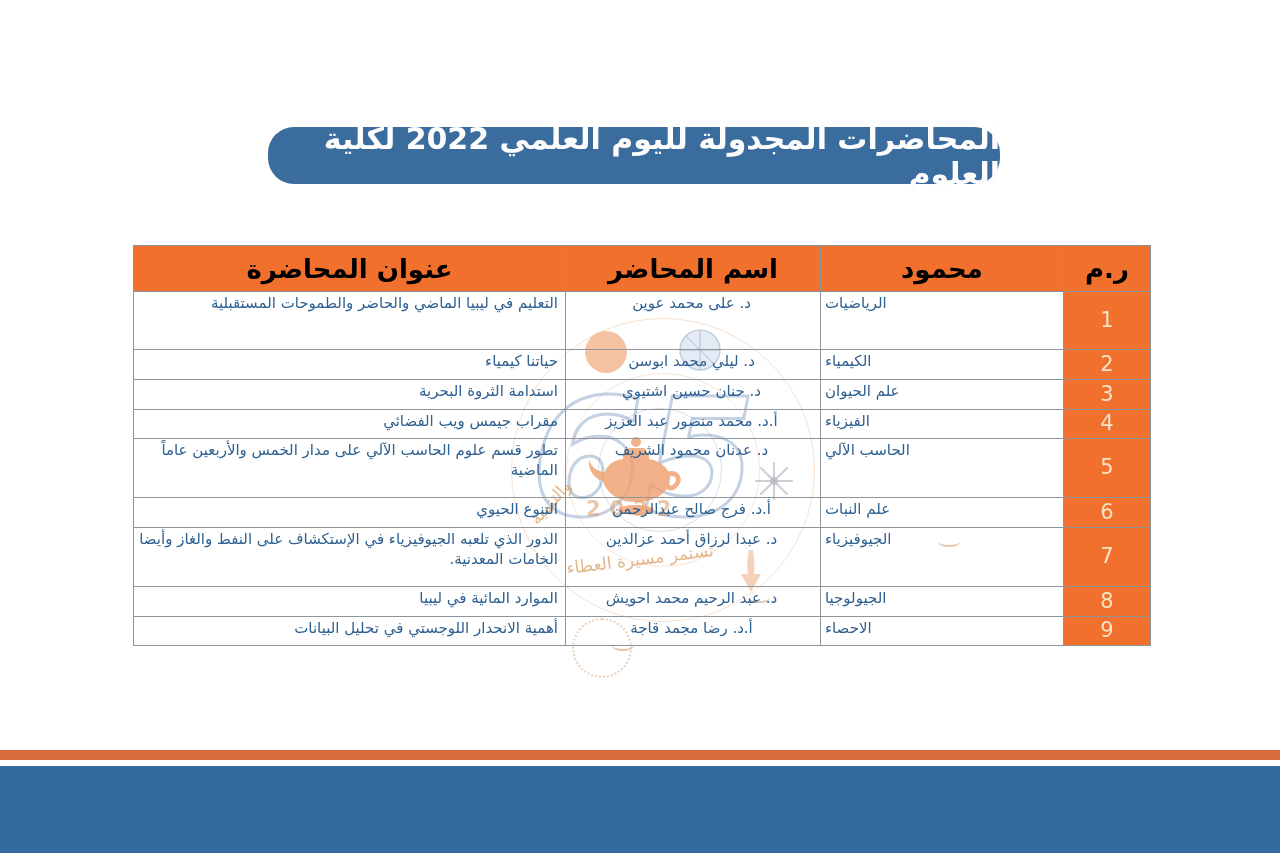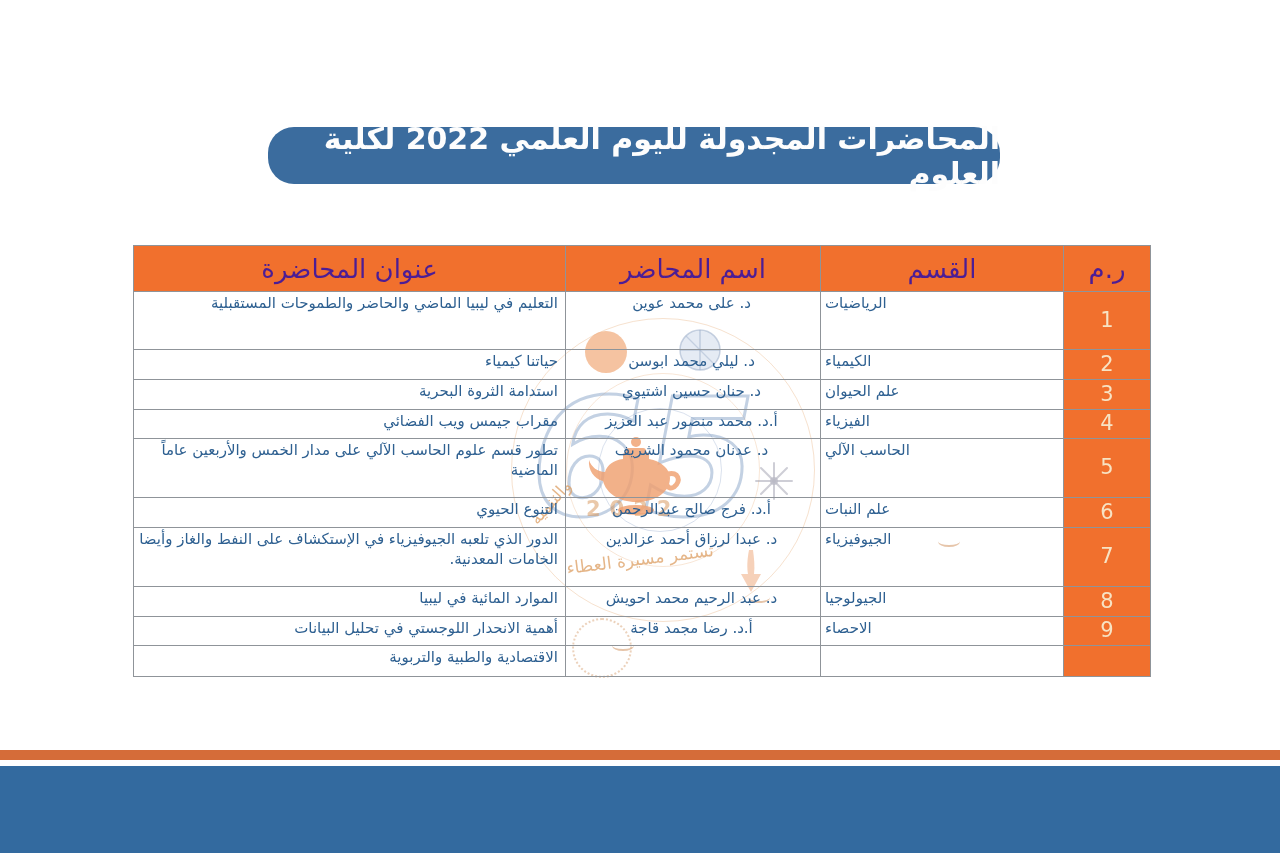--- a/index.html
+++ b/index.html
@@ -40,21 +40,21 @@
 
   
   table.sched { position:absolute; left:133px; top:245px; width:1017px; z-index:2;
                 border-collapse:collapse; table-layout:fixed; direction:rtl; }
   .sched col.c-no   { width:87px; }
   .sched col.c-dept { width:243px; }
   .sched col.c-lect { width:255px; }
   .sched col.c-ttl  { width:432px; }
   .sched th, .sched td { border:1px solid #8f9499; }
   .sched thead tr { height:46px; }
-  .sched th { background:#f1702d; color:#4c1d95; font-size:26px; font-weight:normal;
+  .sched th { background:#f1702d; color:#000000; font-size:26px; font-weight:bold;
               text-align:center; vertical-align:middle; }
   .sched td { color:#2e6091; font-size:15px; line-height:1.32; vertical-align:top;
               padding:2px 7px 2px 4px; background:transparent; }
   .sched td.num { background:#f1702d; color:#f7e3c4; text-align:center;
                   vertical-align:middle; font-size:21px; padding:0; }
   .sched td.lect { text-align:center;margin-top:16px; }
   .sched td.dept { text-align:left; }
   .sched td.ttl { text-align:right; }
   tbody tr:nth-child(1)  { height:58px; }
   tbody tr:nth-child(2)  { height:30px; }
@@ -134,21 +134,21 @@
   <table class="sched" dir="rtl">
     <colgroup>
       <col class="c-no">
         <col class="c-dept">
         <col class="c-lect">
         <col class="c-ttl">
     </colgroup>
     <thead>
       <tr>
         <th>ر.م</th>
-        <th>القسم</th>
+        <th>محمود</th>
         <th>اسم المحاضر</th>
         <th>عنوان المحاضرة</th>
       </tr>
     </thead>
     <tbody>
       <tr>
         <td class="num">1</td>
         <td class="dept">الرياضيات</td>
         <td class="lect">د. على محمد عوين</td>
         <td class="ttl">التعليم في ليبيا الماضي والحاضر والطموحات المستقبلية</td>
@@ -194,25 +194,19 @@
         <td class="dept">الجيولوجيا</td>
         <td class="lect">د. عبد الرحيم محمد احويش</td>
         <td class="ttl">الموارد المائية في ليبيا</td>
       </tr>
       <tr>
         <td class="num">9</td>
         <td class="dept">الاحصاء</td>
         <td class="lect">أ.د. رضا مجمد قاجة</td>
         <td class="ttl">أهمية الانحدار اللوجستي في تحليل البيانات</td>
       </tr>
-      <tr>
-        <td class="num"></td>
-        <td class="dept"></td>
-        <td class="lect"></td>
-        <td class="ttl">الاقتصادية والطبية والتربوية</td>
-      </tr>
     </tbody>
   </table>
 
   <div class="stripe-orange"></div>
   <div class="footer-blue"></div>
 
 </div>
 
 </body></html>

